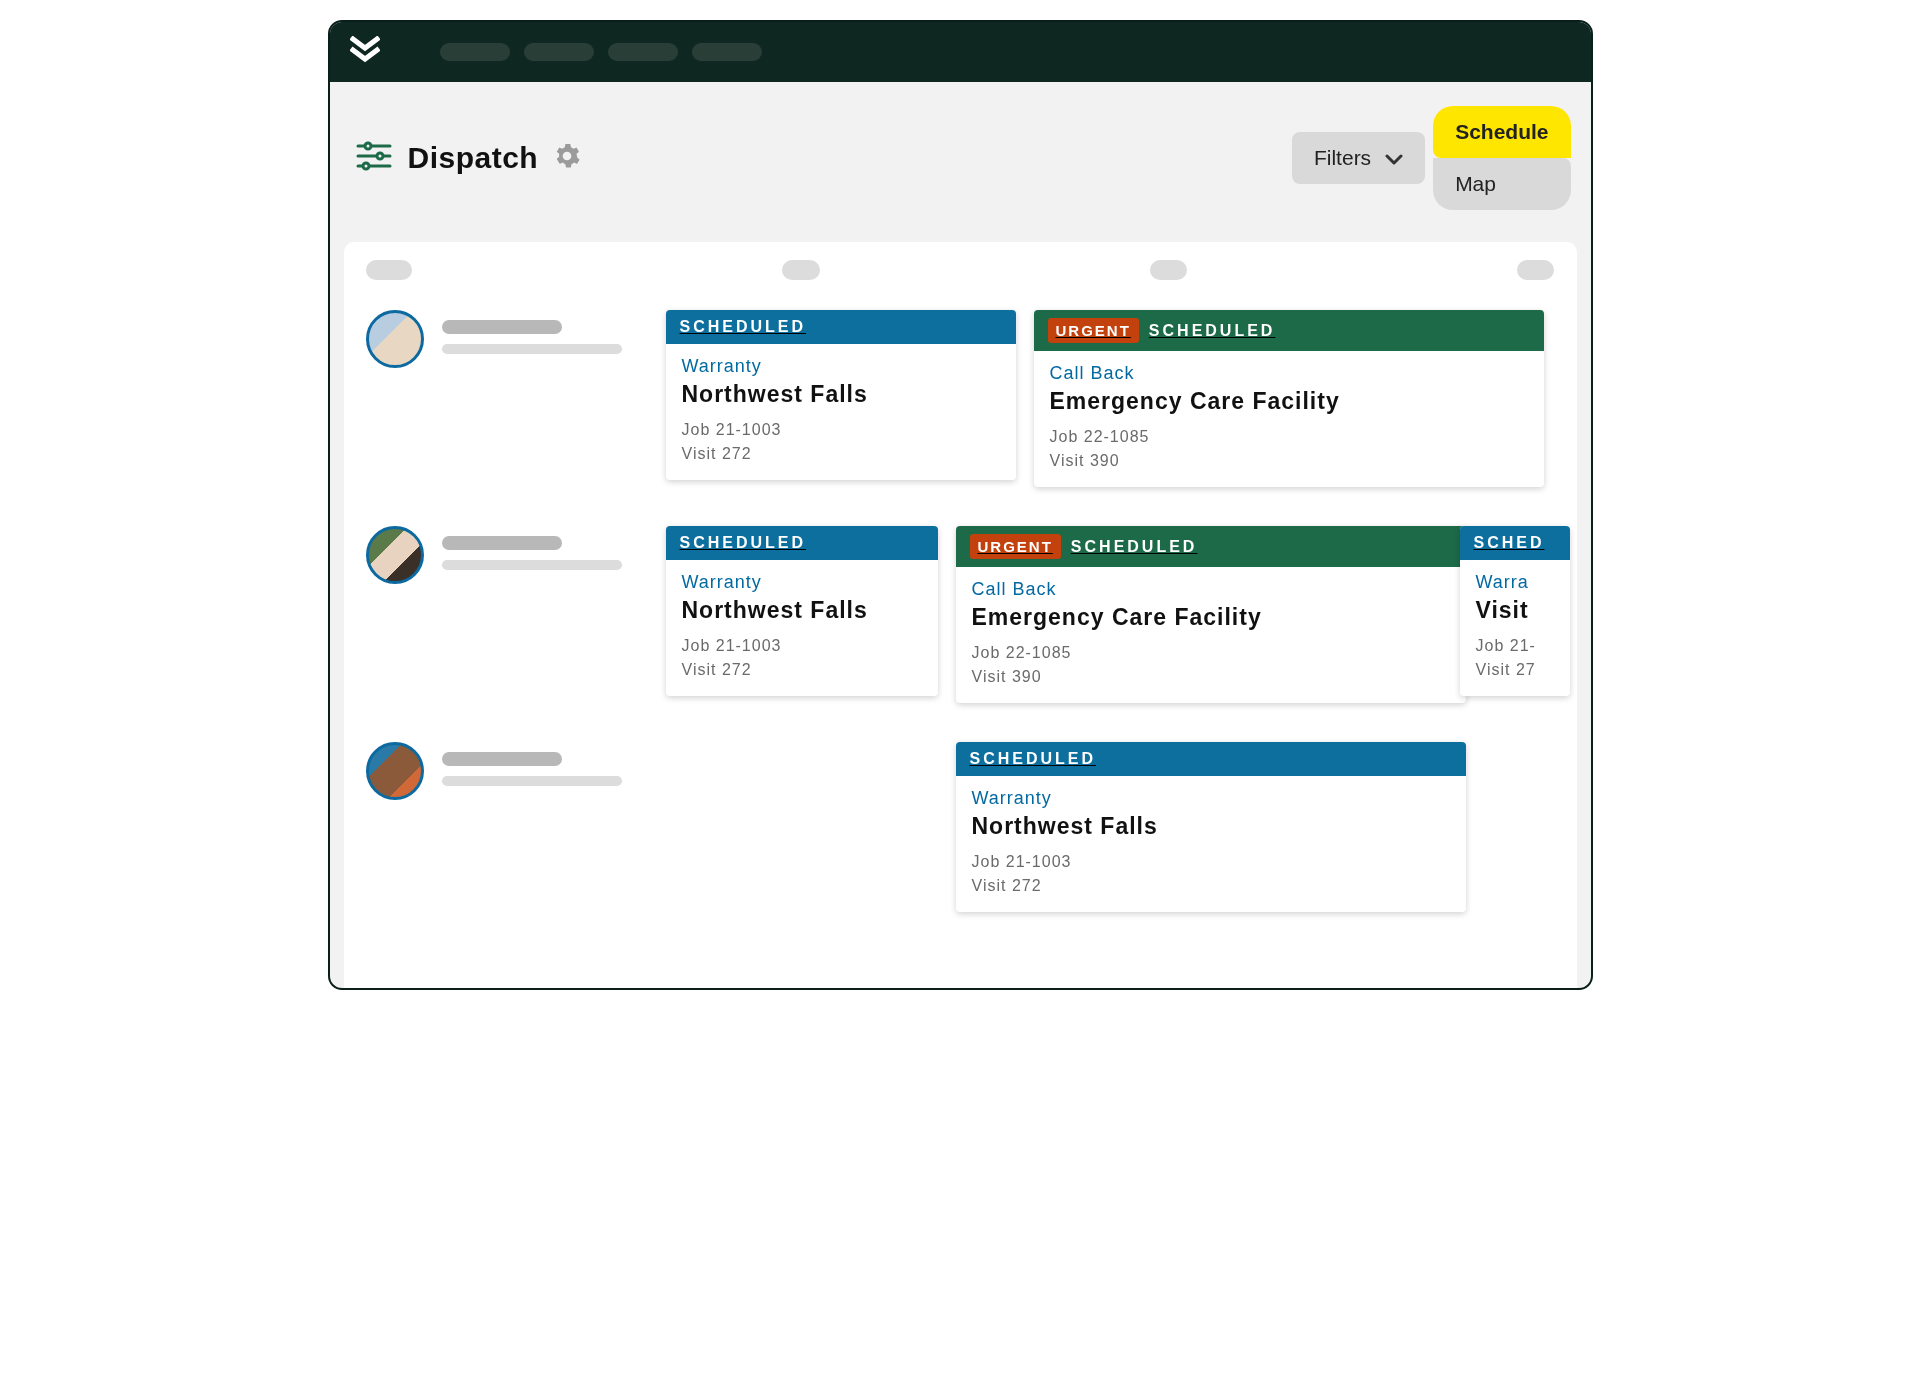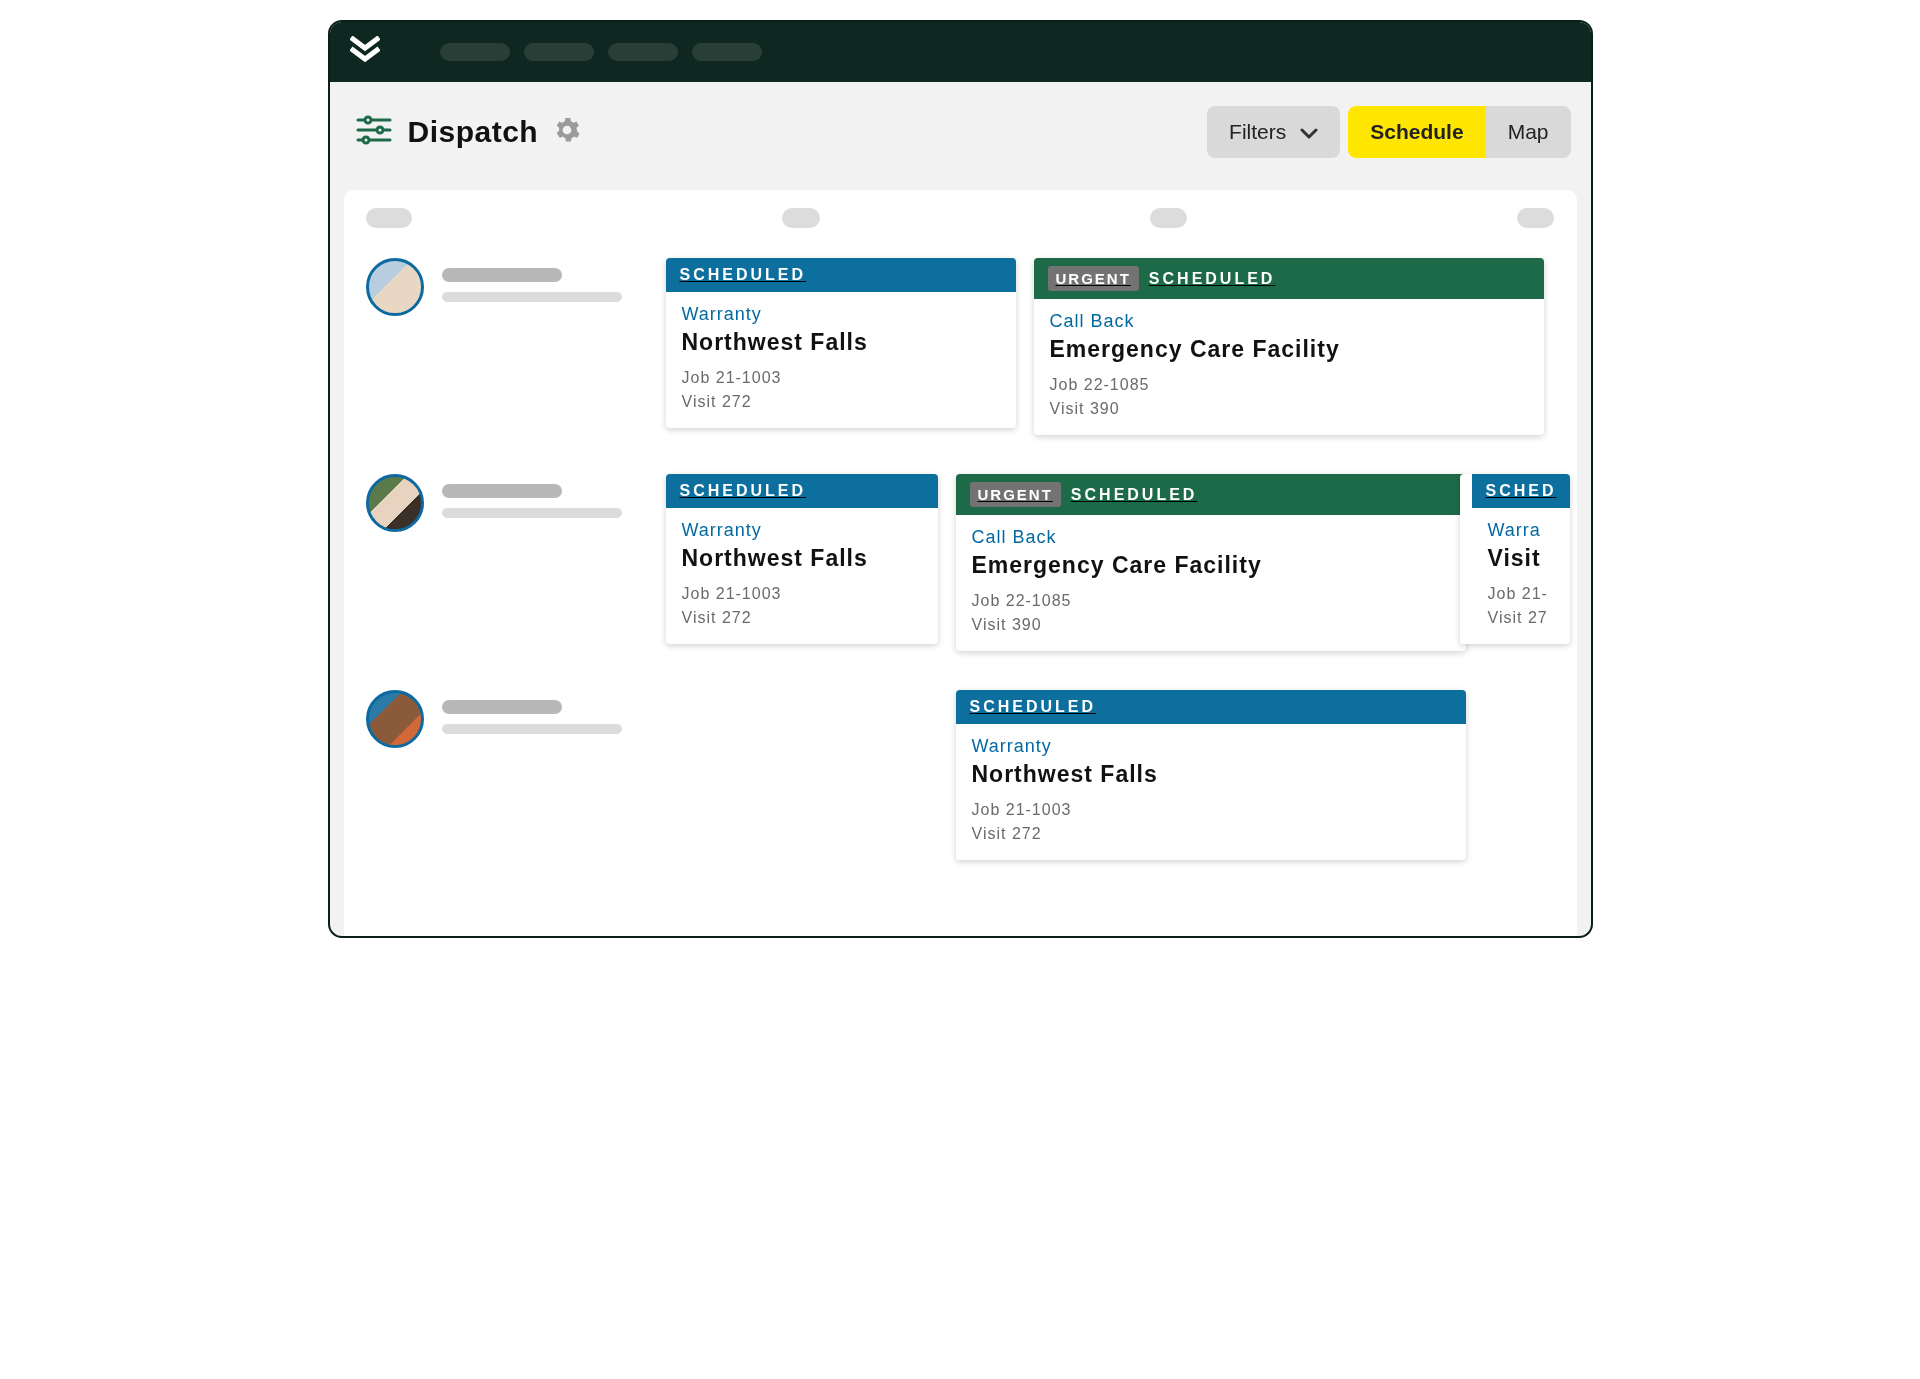--- a/index.html
+++ b/index.html
@@ -41,21 +41,21 @@
   .header-right { display: flex; align-items: center; gap: 8px; }
   .btn {
     height: 52px; padding: 0 22px; border-radius: 8px; border: none;
     font-size: 21px; font-weight: 500; cursor: pointer;
     display: inline-flex; align-items: center; gap: 14px;
     color: #222;
   }
   .btn-grey { background: #d9d9d9; }
   .btn-yellow { background: #ffe600; font-weight: 600; }
   .chevron-down-icon { color: #333; }
-  .seg-group { display: flex; border-radius: 7px; overflow: hidden; }
+  .seg-group { display: flex; border-radius: 20px; overflow: hidden; flex-direction: column; }
   .seg-group .btn { border-radius: 0; }
   .seg-group .btn:first-child { border-top-left-radius: 8px; border-bottom-left-radius: 8px; }
   .seg-group .btn:last-child { border-top-right-radius: 8px; border-bottom-right-radius: 8px; }
 
   .board {
     background: #fff;
     margin: 12px 14px 0 14px;
     border-radius: 10px 10px 0 0;
     padding: 18px 22px 30px 22px;
     position: relative;
@@ -93,21 +93,21 @@
     box-shadow: 0 2px 6px rgba(0,0,0,0.18);
     overflow: hidden;
   }
   .card-header {
     padding: 8px 14px;
     display: flex; align-items: center; gap: 10px; text-decoration: underline;
   }
   .hdr-blue { background: #0c6f9e; }
   .hdr-green { background: #1d6a48; }
   .badge-urgent {
-    background: #737373; color: #fff;
+    background: #c2410c; color: #fff;
     font-size: 15px; font-weight: 700; letter-spacing: 2px;
     padding: 4px 8px; border-radius: 3px;
   }
   .hdr-label {
     color: #fff; font-size: 16px; font-weight: 700; letter-spacing: 3px;
   }
   .card-body { padding: 12px 16px 14px 16px; }
   .card-type { color: #0369a1; font-size: 18px; letter-spacing: 1px; margin-bottom: 4px;}
   .card-title { color: #111; font-size: 23px; font-weight: 700; letter-spacing: 1px; margin-bottom: 10px;}
   .card-meta { color: #6a6a6a; font-size: 16px; letter-spacing: 1px; line-height: 1.5;}
@@ -242,21 +242,21 @@
               </div>
               <div class="card-body">
                 <div class="card-type">Call Back</div>
                 <div class="card-title">Emergency Care Facility</div>
                 <div class="card-meta">
                   <div>Job 22-1085</div>
                   <div>Visit 390</div>
                 </div>
               </div>
             </div>
-            <div class="card" style="left: 794px; width: 110px; padding-left: 12px;">
+            <div class="card" style="left: 794px; width: 110px;">
               <div class="card-header hdr-blue">
                 <span class="hdr-label">SCHED</span>
               </div>
               <div class="card-body">
                 <div class="card-type">Warra</div>
                 <div class="card-title">Visit</div>
                 <div class="card-meta">
                   <div>Job 21-</div>
                   <div>Visit 27</div>
                 </div>

